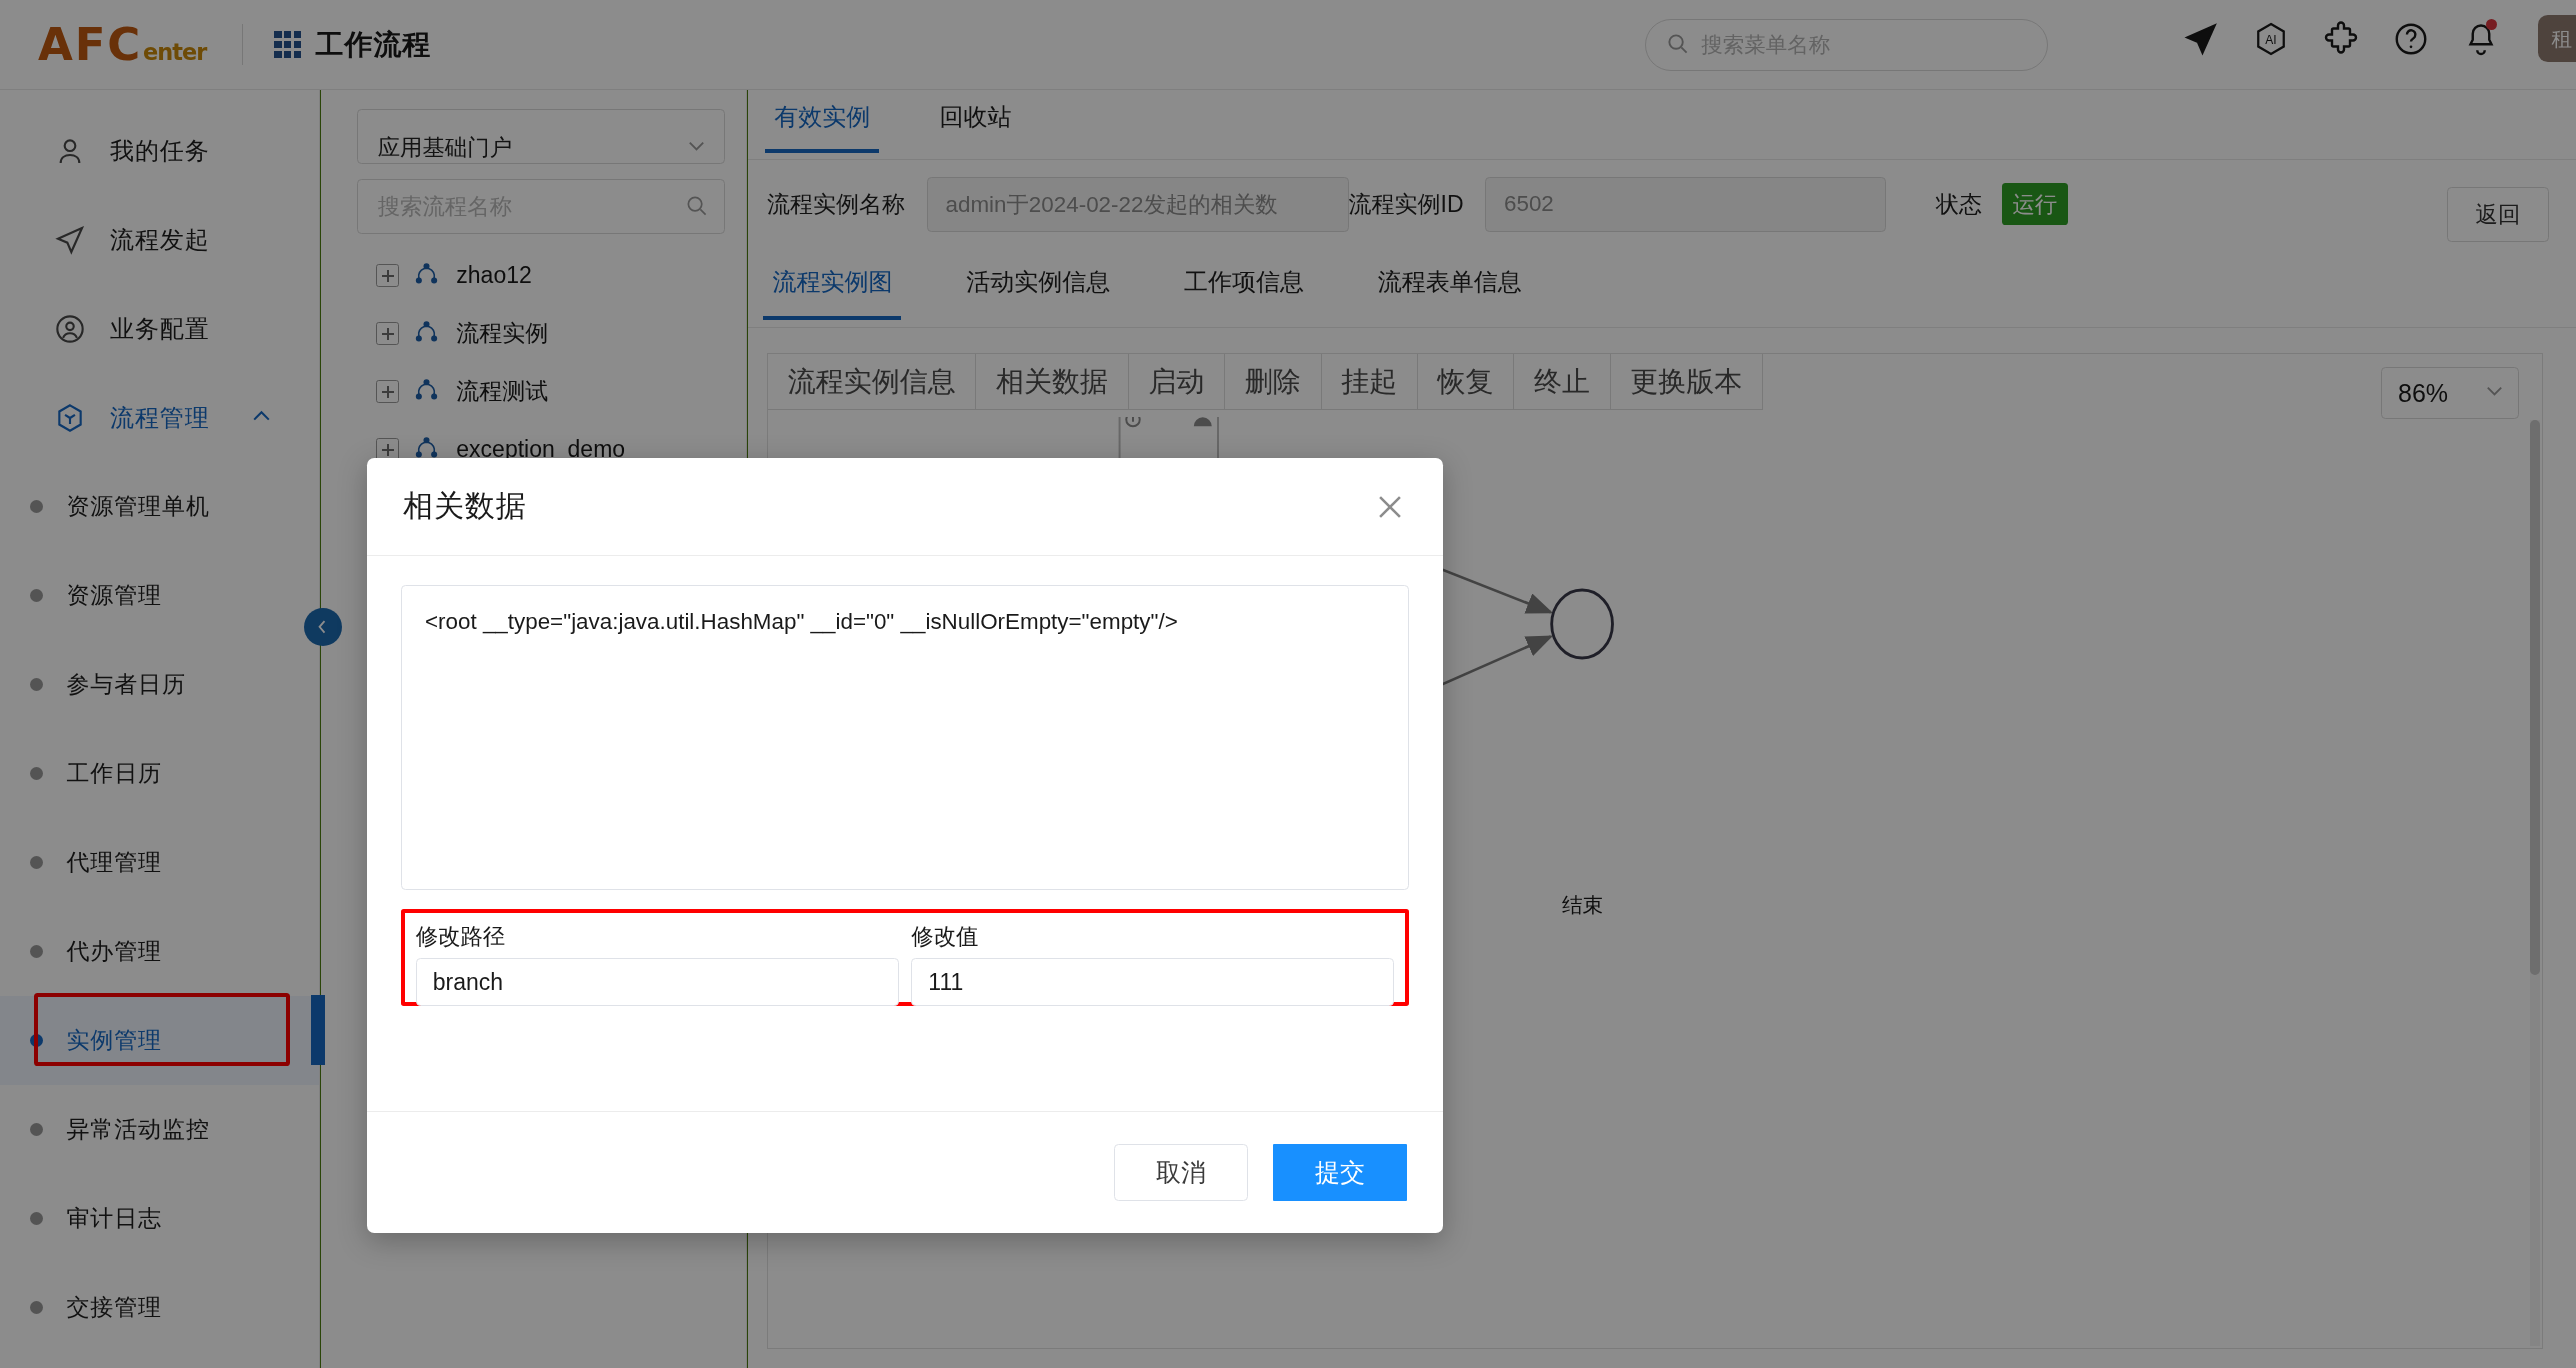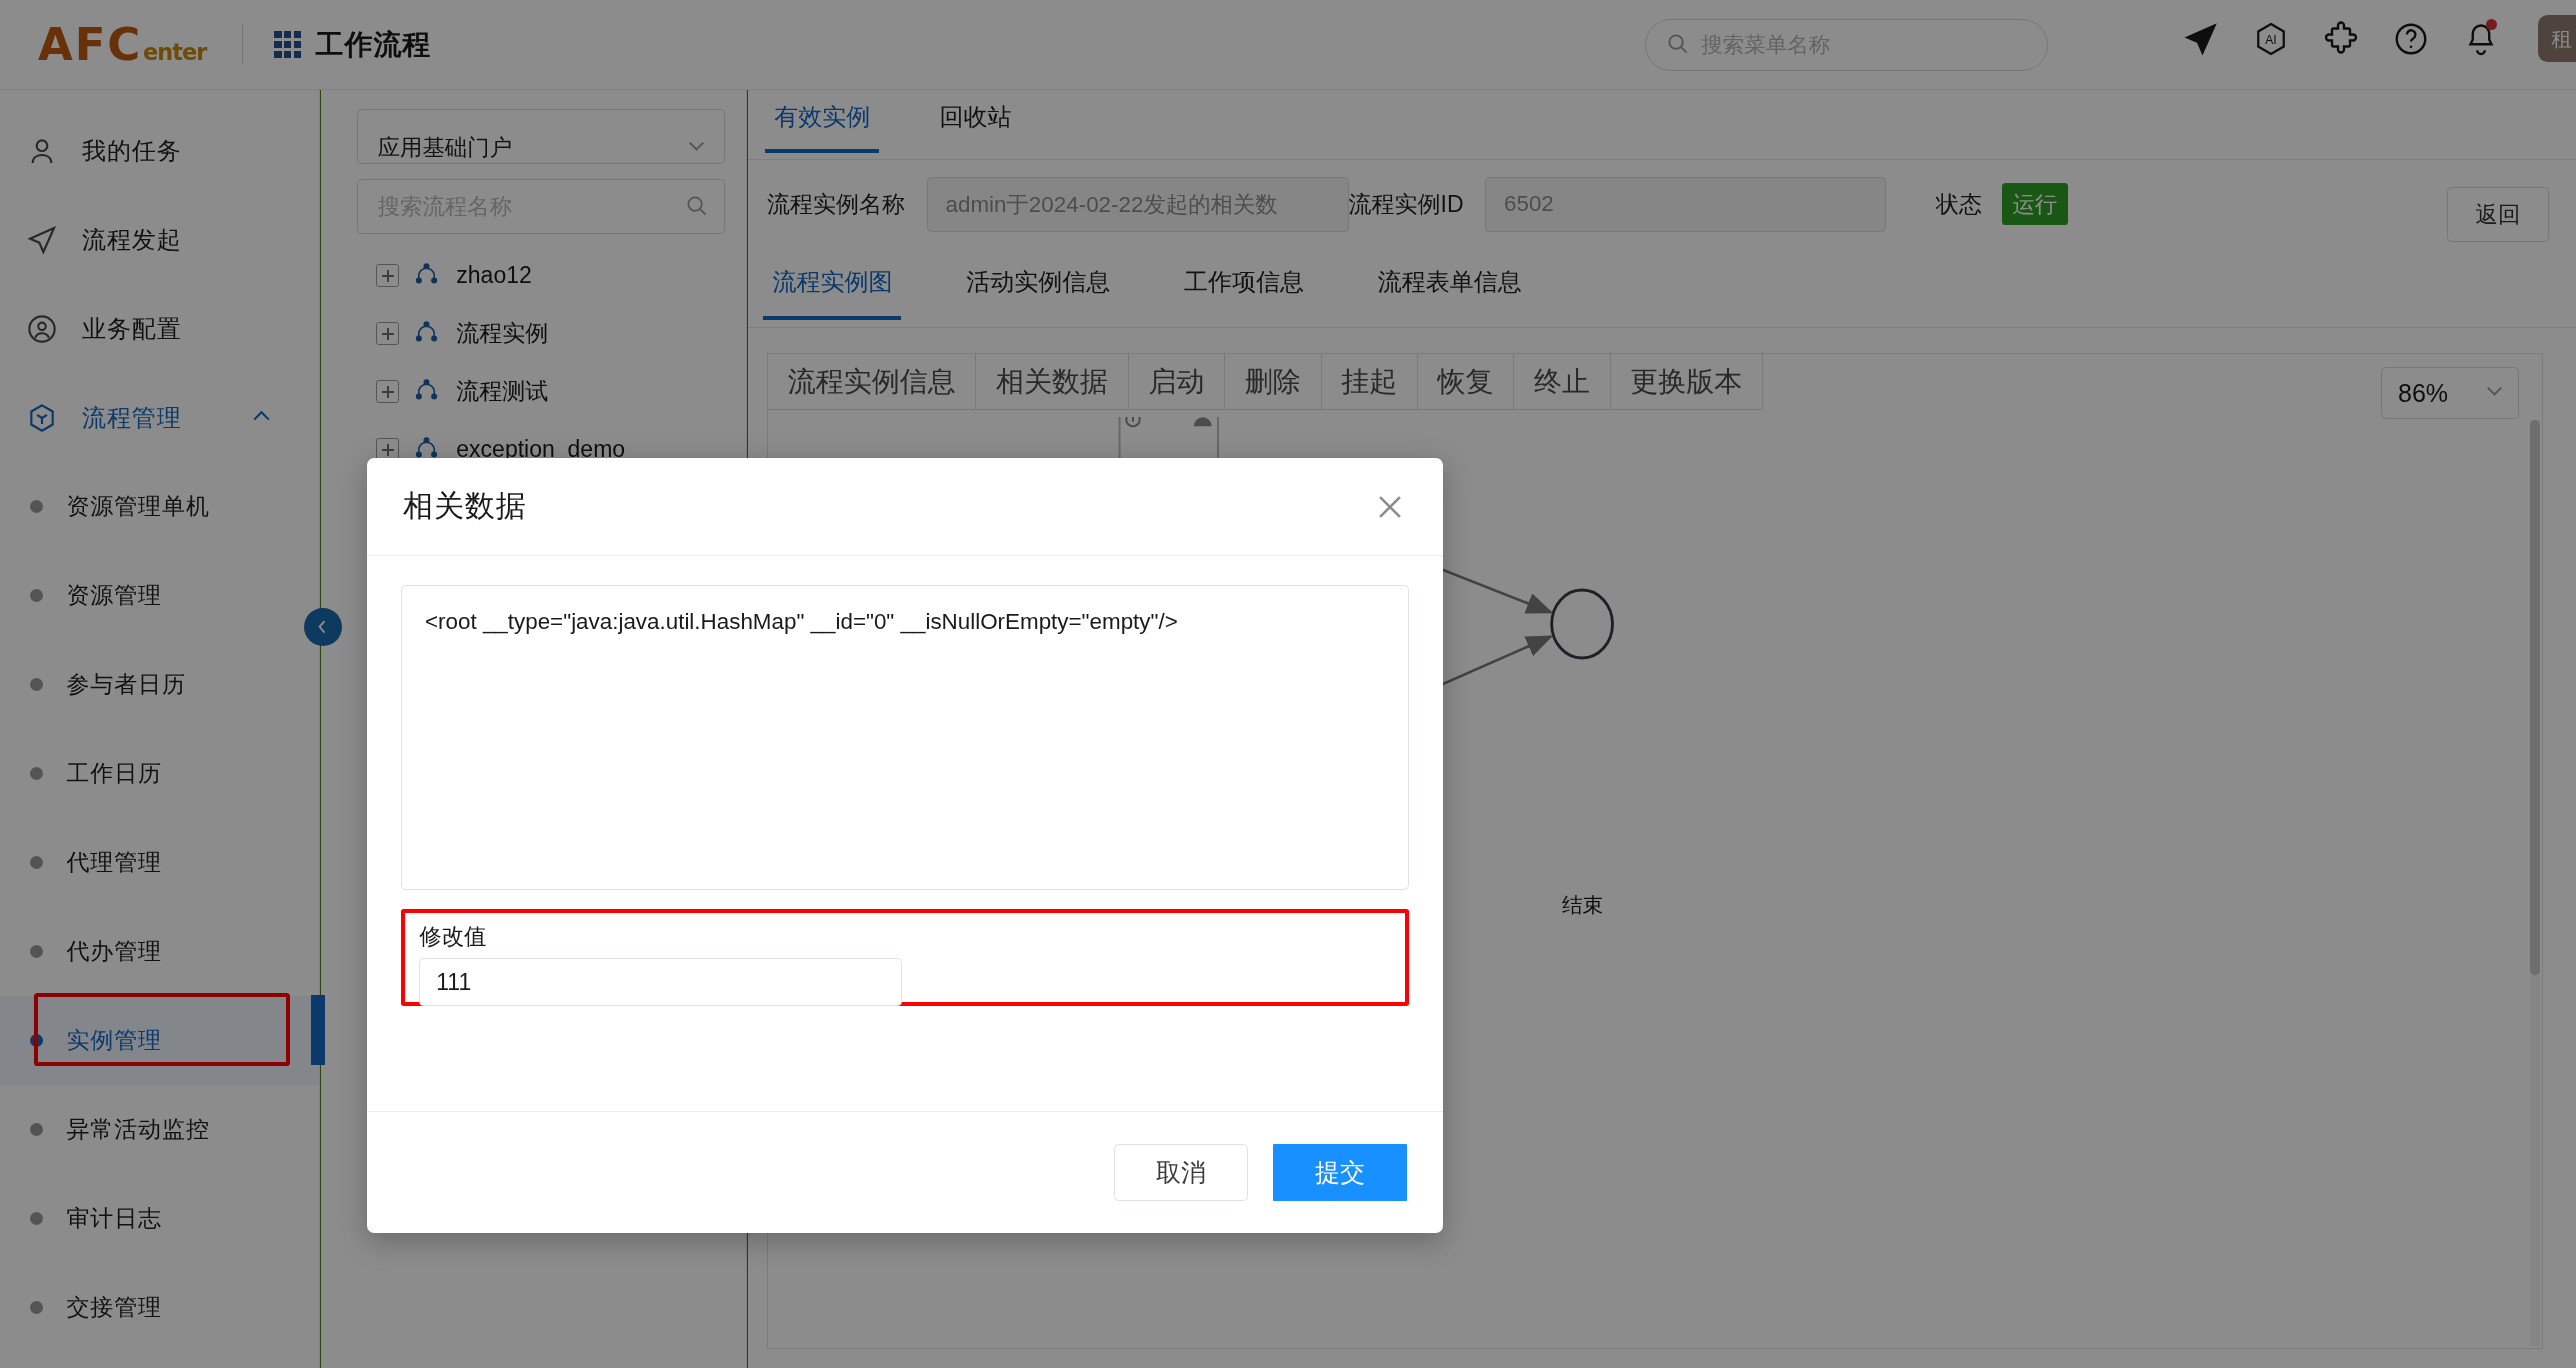--- a/index.html
+++ b/index.html
@@ -92,21 +92,21 @@
     position: absolute; left: 0; top: 90px;
     width: 320px; height: 1278px;
     background: #ffffff;
     border-right: 0.9px solid #ececec;
     overflow: hidden;
   }
   .nav-top { padding-top: 16px; }
   .nav-item {
     height: 89px;
     display: flex; align-items: center;
-    padding-left: 26px;
+    padding-left: 54px;
     cursor: pointer; position: relative;
   }
   .nav-item .nico { width: 38px; flex: 0 0 38px; display:flex; align-items:center; }
   .nav-item .nlabel {
     font-size: 24px; color: #1f1f1f; margin-left: 18px;
     letter-spacing: 0.9px;
   }
   .nav-item.active .nlabel { color: #1668c4; }
   .nav-chevron { position: absolute; right: 45px; top: 50%; transform: translateY(-50%); }
   .sub-item {
@@ -681,20 +681,24 @@
           <line x1="5" y1="5" x2="19" y2="19"></line>
             <line x1="19" y1="5" x2="5" y2="19"></line>
         </svg>
       </span>
     </div>
 
     <div class="modal-body">
       <textarea class="xml-area" style="">&lt;root __type="java:java.util.HashMap" __id="0" __isNullOrEmpty="empty"/&gt;</textarea>
 
       <div class="edit-zone">
+        <div class="ez-col path">
+          <span class="ez-label">修改路径</span>
+          <input class="ez-input" type="text" value="branch" style="">
+        </div>
         <div class="ez-col val">
           <span class="ez-label">修改值</span>
           <input class="ez-input" type="text" value="111" style="">
         </div>
       </div>
     </div>
 
     <div class="modal-foot">
       <button class="btn-cancel">取消</button>
       <button class="btn-submit">提交</button>

